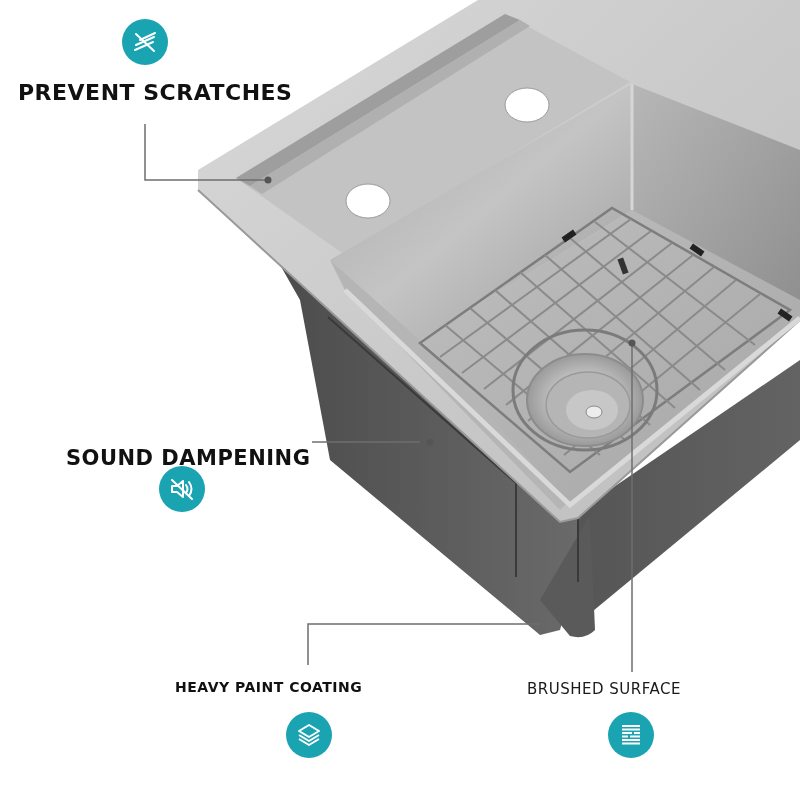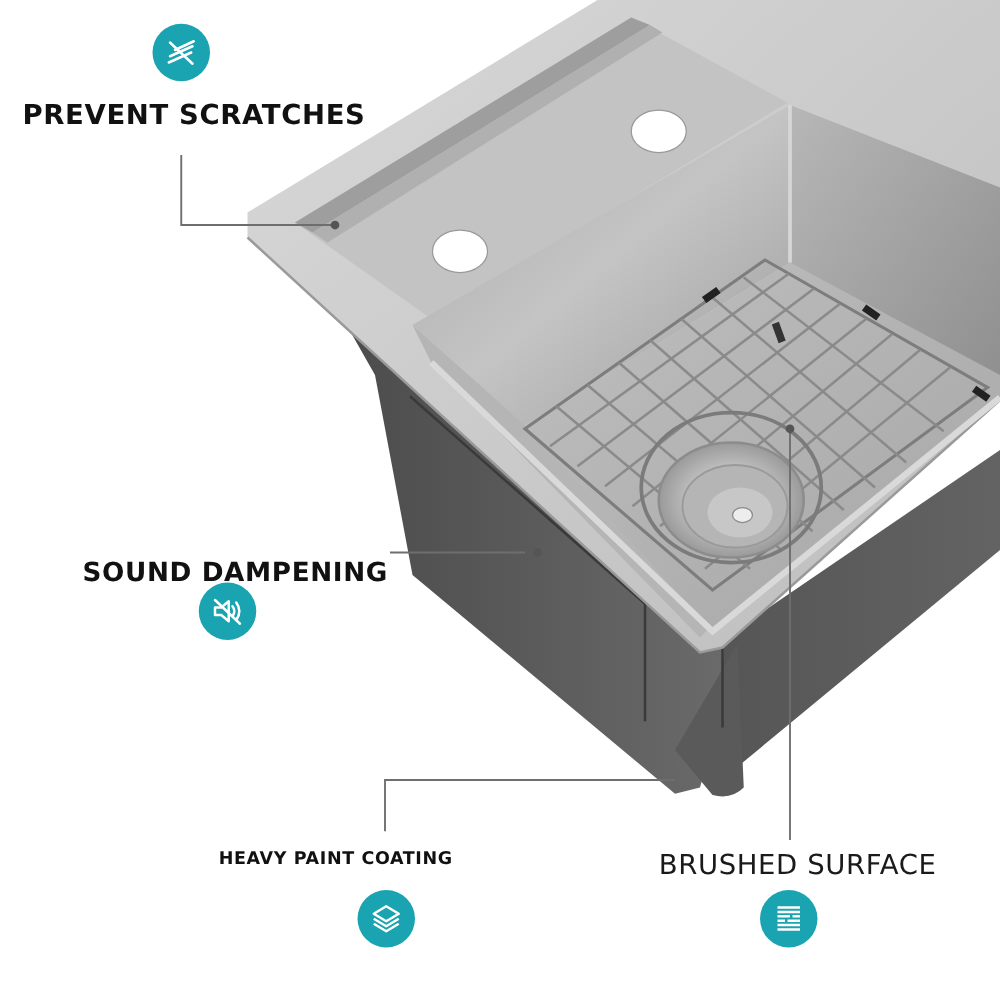--- a/index.html
+++ b/index.html
@@ -174,21 +174,21 @@
   <div class="icon-circle" style="left:286px;top:712px;">
     <svg width="30" height="30" viewBox="0 0 30 30">
       <g stroke="#ffffff" stroke-width="2" fill="none" stroke-linejoin="round">
         <polygon points="15,5 25,11 15,17 5,11"></polygon>
         <polyline points="5,15 15,21 25,15"></polyline>
         <polyline points="5,19 15,25 25,19"></polyline>
       </g>
     </svg>
   </div>
 
-  <div class="label thin" style="left:527px;top:682px;font-size:22px;">BRUSHED SURFACE</div>
+  <div class="label thin" style="left:527px;top:682px;font-size:15px;">BRUSHED SURFACE</div>
   <div class="icon-circle" style="left:608px;top:712px;">
     <svg width="30" height="30" viewBox="0 0 30 30">
       <g stroke="#ffffff" stroke-width="2">
         <line x1="6" y1="6" x2="24" y2="6"></line>
         <line x1="6" y1="9.5" x2="24" y2="9.5"></line>
         <line x1="6" y1="13" x2="16" y2="13"></line>
         <line x1="18" y1="13" x2="24" y2="13"></line>
         <line x1="6" y1="16.5" x2="12" y2="16.5"></line>
         <line x1="14" y1="16.5" x2="24" y2="16.5"></line>
         <line x1="6" y1="20" x2="24" y2="20"></line>

